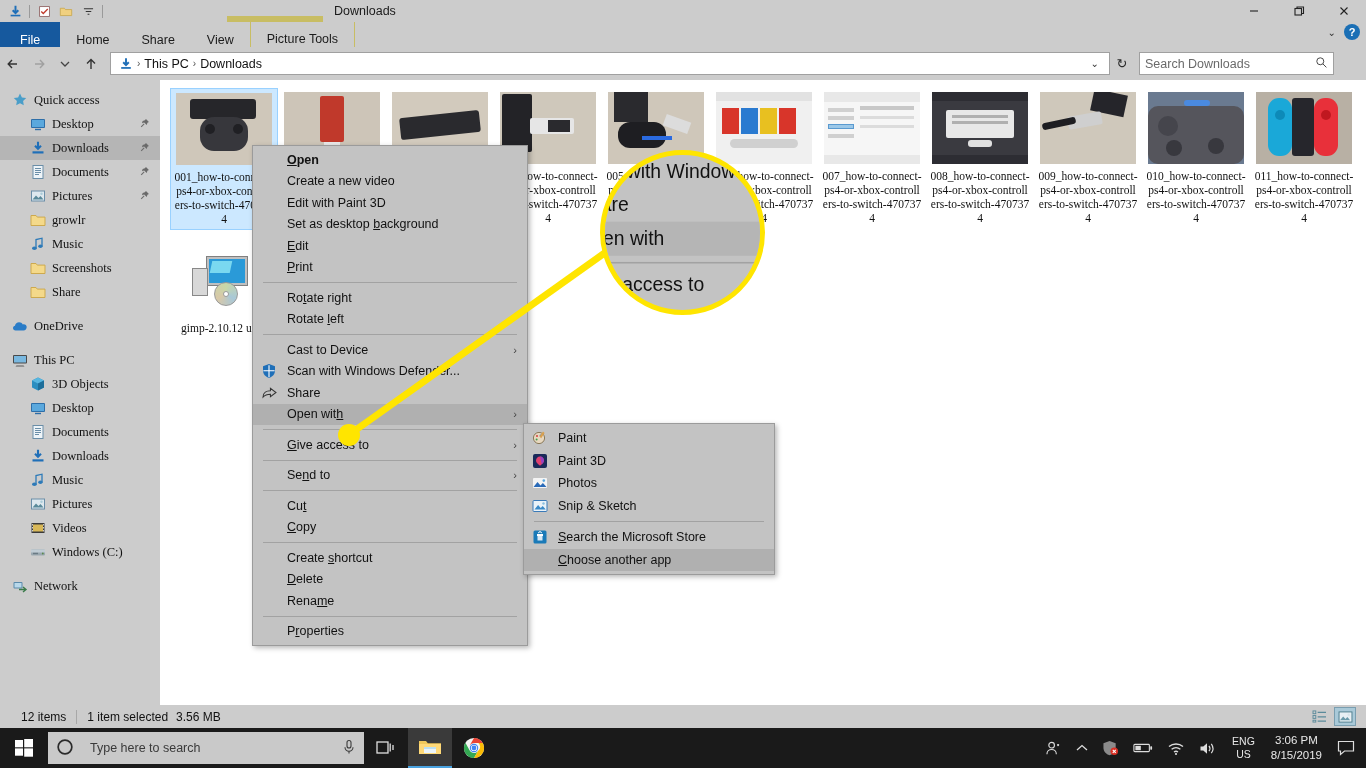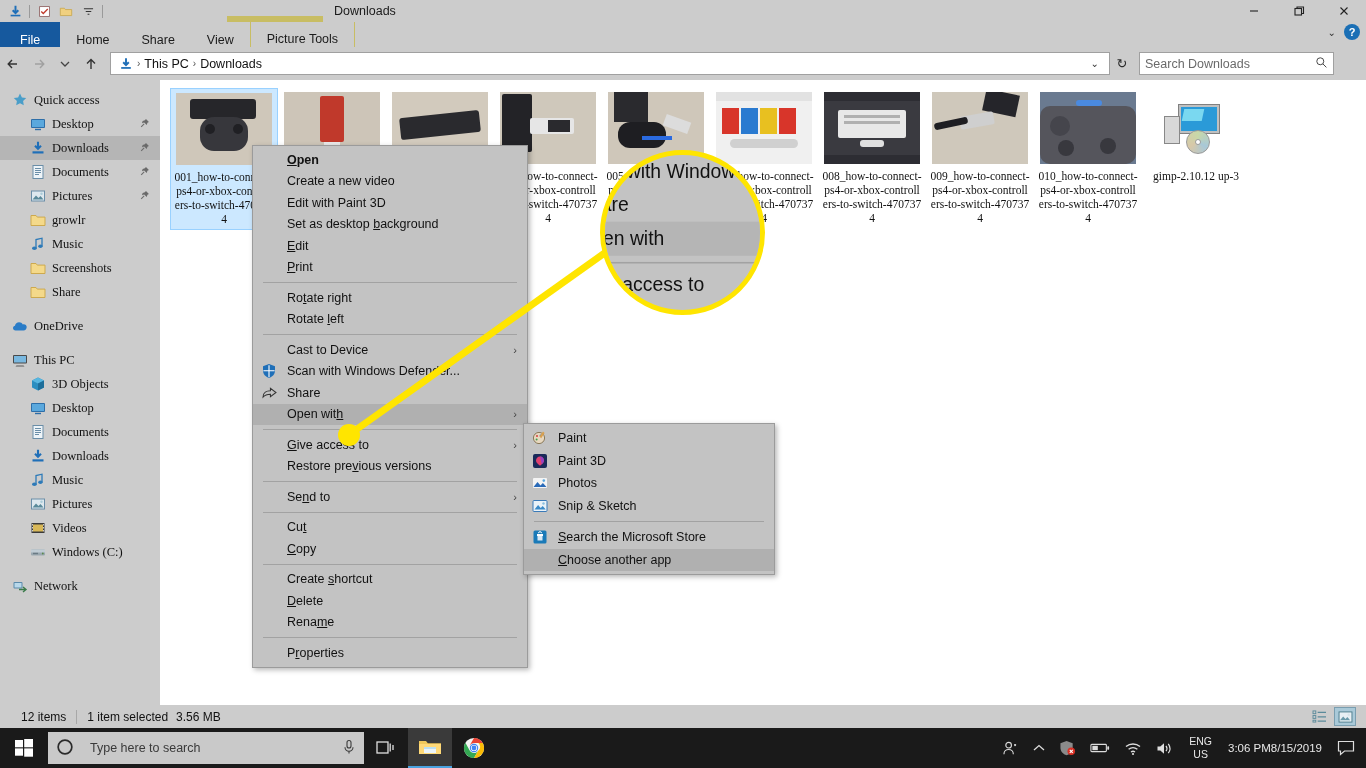--- a/index.html
+++ b/index.html
@@ -160,21 +160,21 @@
   }
   .tb-ico { width: 44px; height: 40px; display: flex; align-items: center; justify-content: center; }
   .tb-ico.active { background: #3a3a3a; border-bottom: 2px solid #4aa3e0; }
   .tray { margin-left: auto; display: flex; align-items: center; height: 40px; padding-right: 4px; }
   .tray-ico { padding: 0 7px; display: flex; align-items: center; justify-content: center; color: #e8e8e8; }
   .tray-lang {
     display: flex; flex-direction: column; align-items: center; justify-content: center;
     font-size: 10.5px; color: #e8e8e8; line-height: 13px; padding: 0 8px;
   }
   .tray-clock {
-    display: flex; align-items: center; justify-content: center;
+    display: flex; flex-direction: column; align-items: center; justify-content: center;
     font-size: 11.5px; color: #e8e8e8; line-height: 15px; padding: 0 8px;
   }
 
   
   .ctxmenu {
     position: absolute; left: 252px; top: 145px; width: 276px;
     background: #c3c3c3; border: 1px solid #9b9b9b;
     padding: 3px 0; z-index: 40;
     box-shadow: 2px 2px 5px rgba(0,0,0,0.28);
   }
@@ -606,20 +606,35 @@
             <div style="position:absolute;left:6px;top:16px;width:17px;height:26px;background:#d8352a"></div>
             <div style="position:absolute;left:25px;top:16px;width:17px;height:26px;background:#2a7ad0"></div>
             <div style="position:absolute;left:44px;top:16px;width:17px;height:26px;background:#e8c020"></div>
             <div style="position:absolute;left:63px;top:16px;width:17px;height:26px;background:#d8352a"></div>
             <div style="position:absolute;left:14px;top:47px;width:68px;height:9px;background:#d0d0d0;border-radius:5px"></div>
           </div>
           <div class="fname">006_how-to-connect-ps4-or-xbox-controllers-to-switch-4707374</div>
         </div>
         <div class="file-item">
           <div class="thumb">
+            <div class="t-screen" style="background:#f6f6f6"></div>
+            <div style="position:absolute;left:0;top:0;width:96px;height:10px;background:#e8e8e8"></div>
+            <div style="position:absolute;left:4px;top:16px;width:26px;height:4px;background:#d0d0d0"></div>
+            <div style="position:absolute;left:4px;top:24px;width:26px;height:4px;background:#d0d0d0"></div>
+            <div style="position:absolute;left:4px;top:32px;width:26px;height:5px;background:#9cc8e8;border:1px solid #5a9ad0"></div>
+            <div style="position:absolute;left:4px;top:42px;width:26px;height:4px;background:#d0d0d0"></div>
+            <div style="position:absolute;left:36px;top:14px;width:54px;height:4px;background:#c8c8c8"></div>
+            <div style="position:absolute;left:36px;top:24px;width:54px;height:3px;background:#dcdcdc"></div>
+            <div style="position:absolute;left:36px;top:33px;width:54px;height:3px;background:#dcdcdc"></div>
+            <div style="position:absolute;left:0;top:63px;width:96px;height:9px;background:#e8e8e8"></div>
+          </div>
+          <div class="fname">007_how-to-connect-ps4-or-xbox-controllers-to-switch-4707374</div>
+        </div>
+        <div class="file-item">
+          <div class="thumb">
             <div style="position:absolute;inset:0;background:#3a3a40"></div>
             <div style="position:absolute;left:0;top:0;width:96px;height:9px;background:#2d2d33"></div>
             <div style="position:absolute;left:14px;top:18px;width:68px;height:28px;background:#e8e8e8;border-radius:2px"></div>
             <div style="position:absolute;left:20px;top:23px;width:56px;height:3px;background:#b0b0b0"></div>
             <div style="position:absolute;left:20px;top:29px;width:56px;height:3px;background:#b0b0b0"></div>
             <div style="position:absolute;left:36px;top:48px;width:24px;height:7px;background:#e0e0e0;border-radius:3px"></div>
             <div style="position:absolute;left:0;top:63px;width:96px;height:9px;background:#2d2d33"></div>
           </div>
           <div class="fname">008_how-to-connect-ps4-or-xbox-controllers-to-switch-4707374</div>
         </div>
@@ -635,20 +650,31 @@
         <div class="file-item">
           <div class="thumb">
             <div style="position:absolute;inset:0;background:#6a7a90"></div>
             <div style="position:absolute;left:0;top:14px;width:96px;height:58px;background:#55555c;border-radius:10px"></div>
             <div style="position:absolute;left:36px;top:8px;width:26px;height:6px;background:#4a8ae0;border-radius:3px"></div>
             <div style="position:absolute;left:10px;top:24px;width:20px;height:20px;background:#45454c;border-radius:50%"></div>
             <div style="position:absolute;left:18px;top:48px;width:16px;height:16px;background:#38383e;border-radius:50%"></div>
             <div style="position:absolute;left:60px;top:46px;width:16px;height:16px;background:#38383e;border-radius:50%"></div>
           </div>
           <div class="fname">010_how-to-connect-ps4-or-xbox-controllers-to-switch-4707374</div>
+        </div>
+        <div class="file-item">
+          <div class="thumb">
+            <div class="t-carpet" style="background:#b8b0a4"></div>
+            <div style="position:absolute;left:12px;top:6px;width:24px;height:58px;background:#1aa8d8;border-radius:11px"></div>
+            <div style="position:absolute;left:36px;top:6px;width:22px;height:58px;background:#26262c;border-radius:3px"></div>
+            <div style="position:absolute;left:58px;top:6px;width:24px;height:58px;background:#e8303a;border-radius:11px"></div>
+            <div style="position:absolute;left:19px;top:18px;width:10px;height:10px;background:#0d8ab8;border-radius:50%"></div>
+            <div style="position:absolute;left:65px;top:18px;width:10px;height:10px;background:#c01820;border-radius:50%"></div>
+          </div>
+          <div class="fname">011_how-to-connect-ps4-or-xbox-controllers-to-switch-4707374</div>
         </div>
         <div class="file-item">
           <div class="thumb">
             <div style="position:absolute;inset:0;background:#fff"></div>
             <div style="position:absolute;left:30px;top:12px;width:42px;height:30px;background:#c0c0c0;border:1px solid #808080"></div>
             <div style="position:absolute;left:33px;top:15px;width:36px;height:24px;background:#2a9ad8"></div>
             <div style="position:absolute;left:35px;top:17px;width:20px;height:12px;background:#7ad8f0;transform:skewX(-12deg)"></div>
             <div style="position:absolute;left:16px;top:24px;width:16px;height:28px;background:#d8d8d8;border:1px solid #888"></div>
             <div style="position:absolute;left:38px;top:38px;width:24px;height:24px;border-radius:50%;background:conic-gradient(#c8d8a8,#a8c8d8,#d8c8a8,#c8d8a8);border:1px solid #999"></div>
             <div style="position:absolute;left:47px;top:47px;width:6px;height:6px;border-radius:50%;background:#fff;border:1px solid #999"></div>
@@ -734,23 +760,20 @@
       </div>
       <div class="mi hl">
         <span>Open wit<span class="ul">h</span></span>
         <span class="arrow">›</span>
       </div>
       <div class="msep"></div>
       <div class="mi">
         <span><span class="ul">G</span>ive access to</span>
         <span class="arrow">›</span>
       </div>
-      <div class="mi">
-        <span>Restore pre<span class="ul">v</span>ious versions</span>
-      </div>
       <div class="msep"></div>
       <div class="mi">
         <span>Se<span class="ul">n</span>d to</span>
         <span class="arrow">›</span>
       </div>
       <div class="msep"></div>
       <div class="mi">
         <span>Cu<span class="ul">t</span></span>
       </div>
       <div class="mi">

